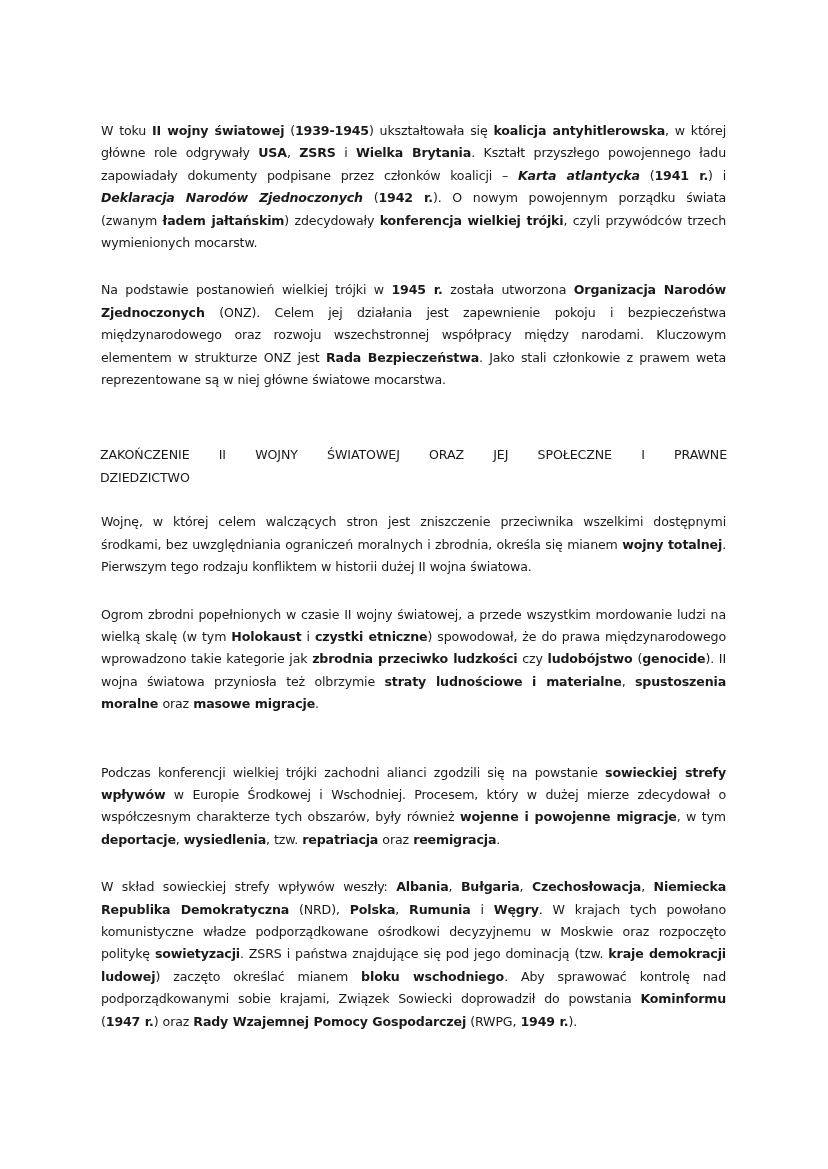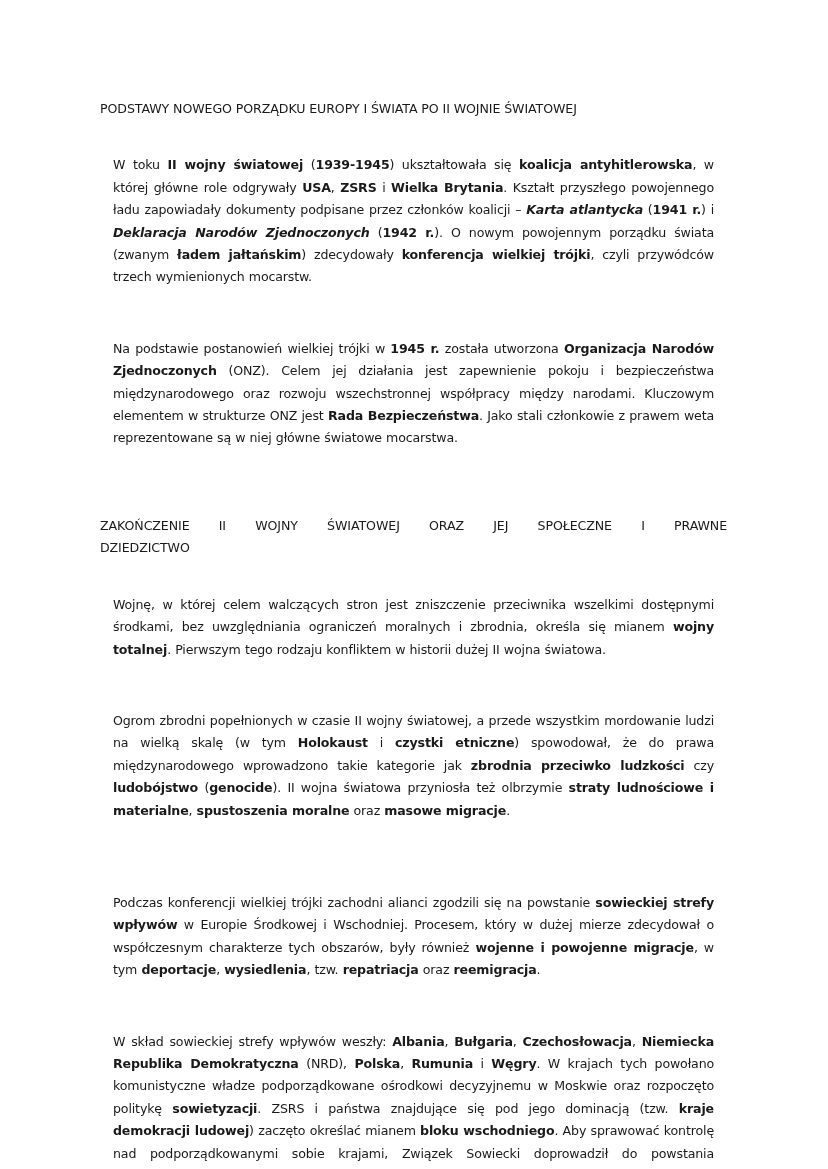--- a/index.html
+++ b/index.html
@@ -28,37 +28,36 @@
     margin: 0;
     text-transform: uppercase;
     text-align: justify;
     text-align-last: left;
     letter-spacing: -0.1px;
     word-spacing: 0px;
   }
   .para {
     font-size: 12.6px;
     line-height: 22.4px;
-    margin: 13px;
+    margin: 1px;
     text-align: justify;
     letter-spacing: -0.15px;
     word-spacing: 0.3px;
   }
   .gap-after-heading { height: 21px; }
   .gap-after-para { height: 23px; }
   .b { font-weight: bold; }
   .bi { font-weight: bold; font-style: italic; }
 </style>
 </head>
 <body>
 
 <div class="page">
 
   <section>
-    <h2 class="heading">PODSTAWY NOWEGO PORZĄDKU EUROPY I ŚWIATA PO II WOJNIE ŚWIATOWEJ</h2>
     <div class="gap-after-heading"></div>
     <p class="para"><span>W toku </span><span class="b">II wojny światowej</span><span> (</span><span class="b">1939-1945</span><span>) ukształtowała się </span><span class="b">koalicja antyhitlerowska</span><span>, w której główne role odgrywały </span><span class="b">USA</span><span>, </span><span class="b">ZSRS</span><span> i </span><span class="b">Wielka Brytania</span><span>. Kształt przyszłego powojennego ładu zapowiadały dokumenty podpisane przez członków koalicji – </span><span class="bi">Karta atlantycka</span><span> (</span><span class="b">1941 r.</span><span>) i </span><span class="bi">Deklaracja Narodów Zjednoczonych</span><span> (</span><span class="b">1942 r.</span><span>). </span><span>O nowym powojennym porządku świata (zwanym </span><span class="b">ładem jałtańskim</span><span>) zdecydowały </span><span class="b">konferencja wielkiej trójki</span><span>, czyli przywódców trzech wymienionych mocarstw.</span></p>
     <div class="gap-after-para"></div>
     <p class="para"><span>Na podstawie postanowień wielkiej trójki w </span><span class="b">1945 r.</span><span> została utworzona </span><span class="b">Organizacja Narodów Zjednoczonych</span><span> (ONZ). Celem jej działania jest zapewnienie pokoju i bezpieczeństwa międzynarodowego oraz rozwoju wszechstronnej współpracy między narodami. Kluczowym elementem w strukturze ONZ jest </span><span class="b">Rada Bezpieczeństwa</span><span>. Jako stali członkowie z prawem weta reprezentowane są w niej główne światowe mocarstwa.</span></p>
     <div class="gap-after-para"></div>
   </section>
 
   <section>
     <h2 class="heading" style="text-align-last:left;word-spacing:22px;margin-top:29px;">ZAKOŃCZENIE II WOJNY ŚWIATOWEJ ORAZ JEJ SPOŁECZNE I PRAWNE DZIEDZICTWO</h2>
     <div class="gap-after-heading"></div>

